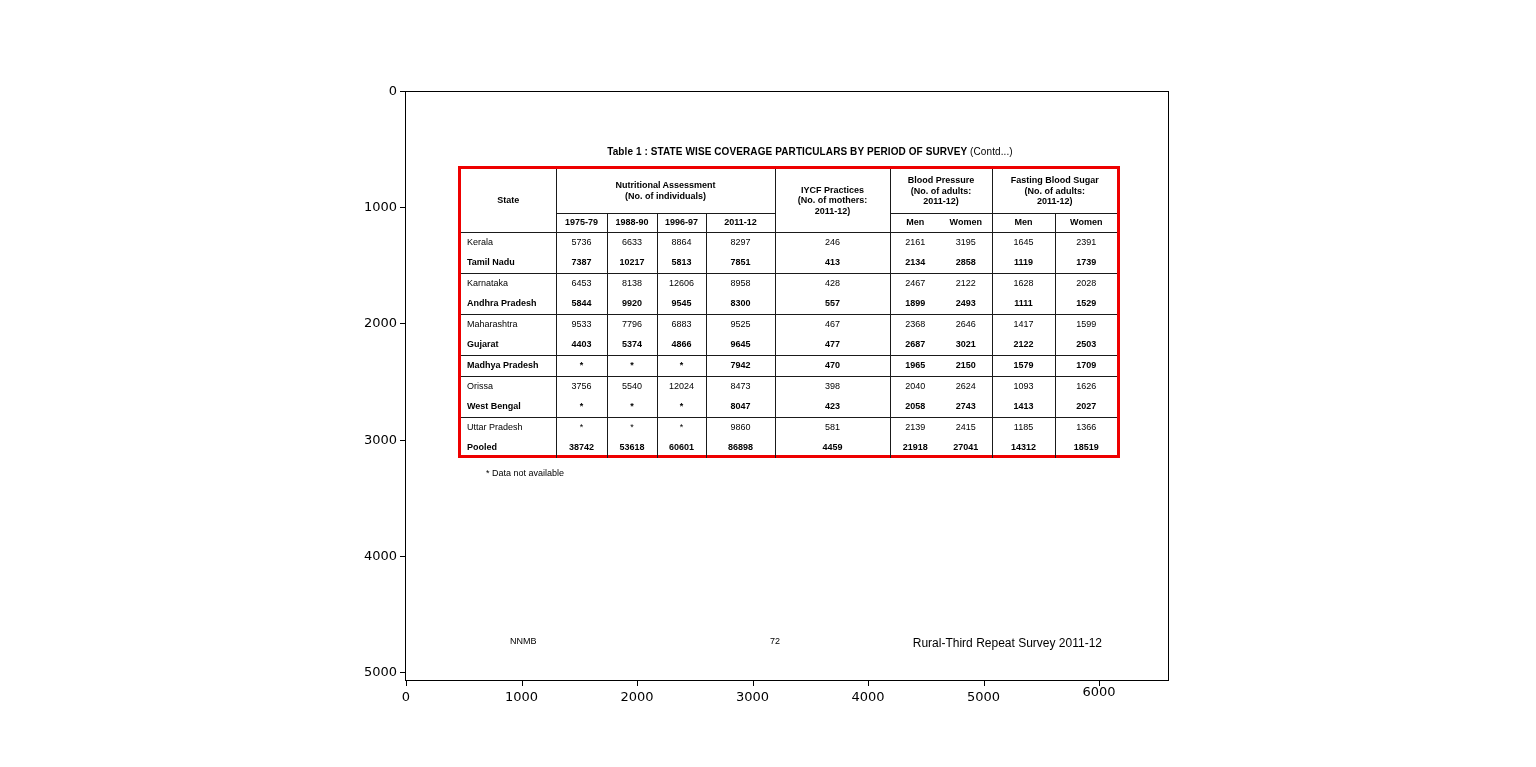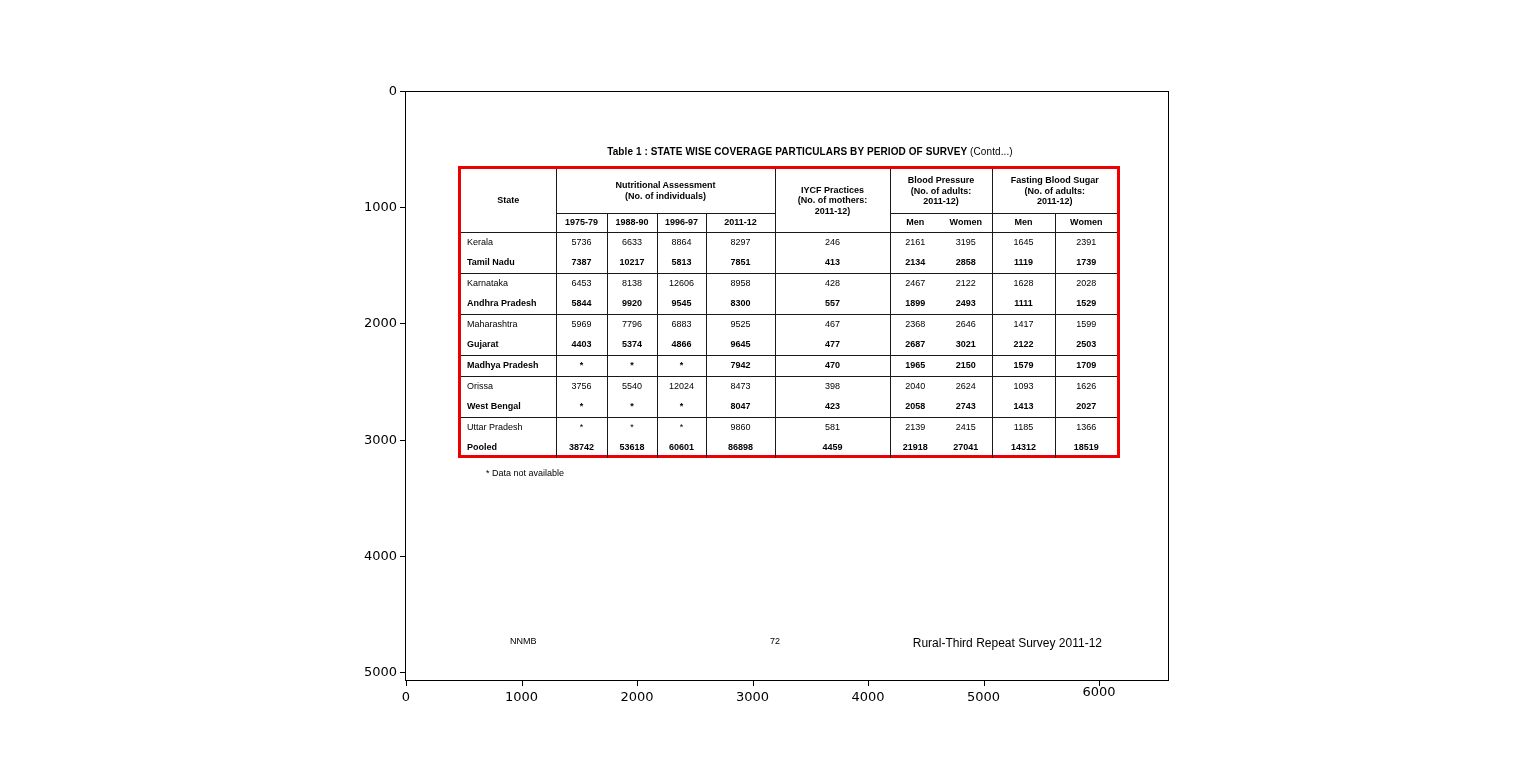--- a/index.html
+++ b/index.html
@@ -136,21 +136,21 @@
           <td class="num c2">9545</td>
           <td class="num c3">8300</td>
           <td class="num c4">557</td>
           <td class="num c5">1899</td>
           <td class="num c6">2493</td>
           <td class="num c7">1111</td>
           <td class="num c8">1529</td>
         </tr>
         <tr>
           <td class="state">Maharashtra</td>
-          <td class="num c0">5969</td>
+          <td class="num c0">9533</td>
           <td class="num c1">7796</td>
           <td class="num c2">6883</td>
           <td class="num c3">9525</td>
           <td class="num c4">467</td>
           <td class="num c5">2368</td>
           <td class="num c6">2646</td>
           <td class="num c7">1417</td>
           <td class="num c8">1599</td>
         </tr>
         <tr class="group-end">

